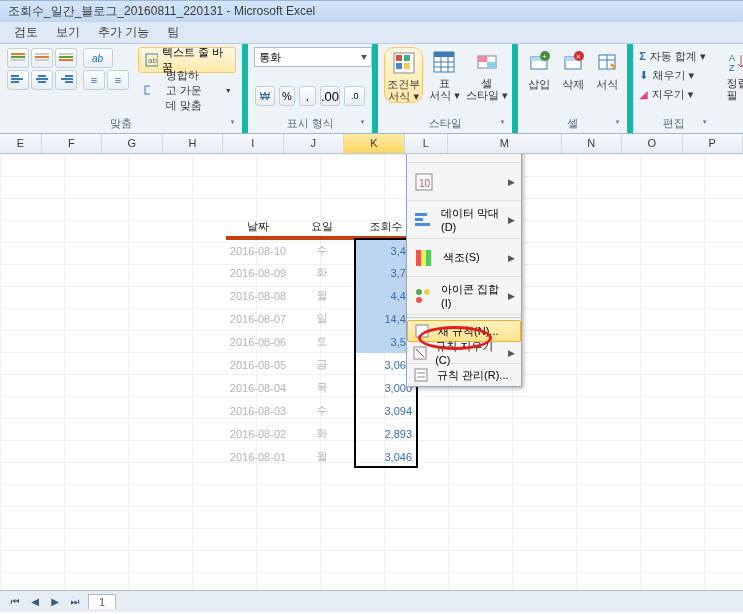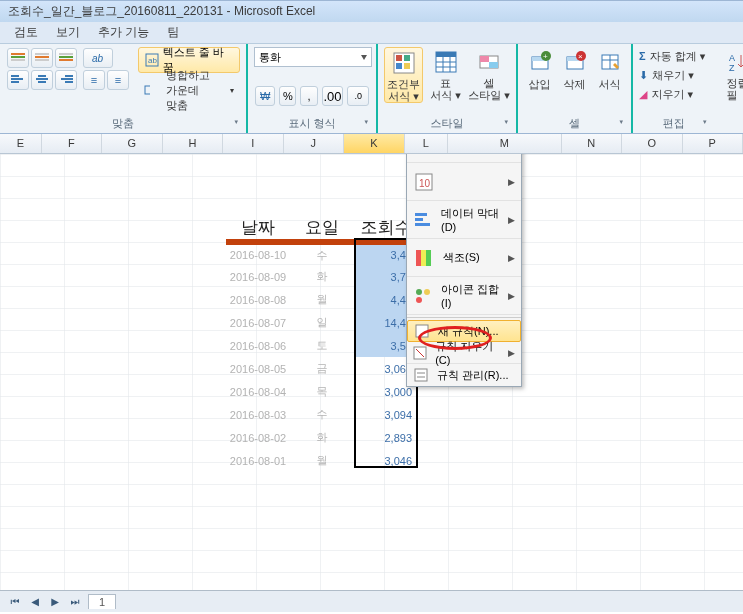--- a/index.html
+++ b/index.html
@@ -7,21 +7,21 @@
 
   
   .titlebar { height: 22px; background: linear-gradient(#d3e5fa, #c0d8f0); display: flex; align-items: center; padding-left: 8px; color: #3b3b3b; font-size: 12px; border-top: 1px solid #9db6d4; }
 
   
   .tabs { height: 22px; background: #dfe9f5; display: flex; align-items: center; gap: 18px; padding-left: 14px; font-size: 12px; color: #3a3a3a; border-bottom: 1px solid #b8ccde; }
   .tabs span { cursor: default; }
 
   
   .ribbon { height: 90px; background: #eef3f8; display: flex; border-bottom: 1px solid #9db6d4; position: relative; }
-  .group { border-right: 2px solid #14b8a6; padding: 3px 6px 0 6px; display: flex; flex-direction: column; }
+  .group { border-right: 6px solid #14b8a6; padding: 3px 6px 0 6px; display: flex; flex-direction: column; }
   .group-body { flex: 1; display: flex; gap: 4px; align-items: flex-start; }
   .group-label { text-align: center; font-size: 11px; color: #5a6b7b; padding: 2px 0; position: relative; }
   .group-label::after { content: "▾"; font-size: 7px; position: absolute; right: 2px; top: 4px; color: #6b7a88; }
 
   .btn-block { display: inline-flex; align-items: center; justify-content: center; border: 1px solid #c0cfdc; background: linear-gradient(#fefefe,#e8eef4); border-radius: 3px; }
   .btn-sm { width: 22px; height: 20px; margin: 1px; }
   .btn-row { display: flex; }
   .col3 { display: flex; flex-direction: column; }
 
   
@@ -29,36 +29,36 @@
   .align-icon span { display: block; height: 2px; margin: 1px 0; }
 
   .wrap-text { height: 26px; padding: 0 6px; display: inline-flex; align-items: center; gap: 4px; border: 1px solid #f3c96b; background: linear-gradient(#fff7df,#ffe9a8); border-radius: 3px; font-size: 11px; }
   .merge-center { height: 26px; padding: 0 6px; display: inline-flex; align-items: center; gap: 16px; font-size: 11px; color: #3a3a3a; }
 
   .dropdown-field { height: 20px; border: 1px solid #b0c0d0; background: #fff; display: inline-flex; align-items: center; justify-content: space-between; padding: 0 4px; font-size: 11px; }
   .dropdown-arrow { border-left: 3px solid transparent; border-right: 3px solid transparent; border-top: 5px solid #555; margin-left: 4px; }
 
   .big-btn { width: 42px; display: flex; flex-direction: column; align-items: center; gap: 2px; font-size: 11px; color: #3a3a3a; padding: 2px 2px 0 2px; }
   .big-btn .icon { width: 26px; height: 26px; display: flex; align-items: center; justify-content: center; }
-  .big-btn.highlighted { border: 1px solid #f3c96b; background: linear-gradient(#fff7df,#ffe9a8); border-radius: 3px; }
+  .big-btn.highlighted { border: 1px solid #f3c96b; background: linear-gradient(#fff7df,#ffe9a8); border-radius: 10px; }
 
   .edit-line { display: flex; align-items: center; gap: 4px; font-size: 11px; color: #3a3a3a; height: 18px; }
 
   
   .col-headers { height: 20px; background: linear-gradient(#f7f9fc,#e6ecf3); border-bottom: 1px solid #b8c6d4; display: flex; }
   .col-header { width: 64px; text-align: center; line-height: 19px; font-size: 11px; color: #3a3a3a; border-right: 1px solid #d0d8e0; }
   .col-header.sel { background: linear-gradient(#ffeaa5,#ffd564); }
 
   
   .sheet { position: relative; height: 458px; overflow: hidden; }
 
   
   .data-block { position: absolute; left: calc(64px*3 + 34px); top: 62px; }
   .data-table { border-collapse: collapse; }
-  .data-table th { font-size: 17px; font-weight: normal; text-align: center; border-bottom: 6px solid #c2410c; height: 22px; width: 64px; color: #222; }
+  .data-table th { font-size: 11px; font-weight: normal; text-align: center; border-bottom: 4px solid #c2410c; height: 22px; width: 64px; color: #222; }
   .data-table td { font-size: 11px; text-align: center; height: 23px; width: 64px; color: #555; }
   .data-table td.num { text-align: right; padding-right: 6px; color: #3c6ea8; }
   .data-table td.sel { background: #bcd6f1; }
   .data-table td.ghost { color: #b3b3b3; }
 
   .sel-border { position: absolute; border: 2px solid #000; pointer-events: none; }
 
   
   .menu { position: absolute; left: 406px; top: 104px; width: 116px; background: #f5f5f5; border: 1px solid #9aa8b5; box-shadow: 2px 2px 4px rgba(0,0,0,0.25); font-size: 11px; }
   .menu-item { height: 38px; display: flex; align-items: center; gap: 8px; padding: 0 6px; border-bottom: 1px solid #e2e2e2; }

